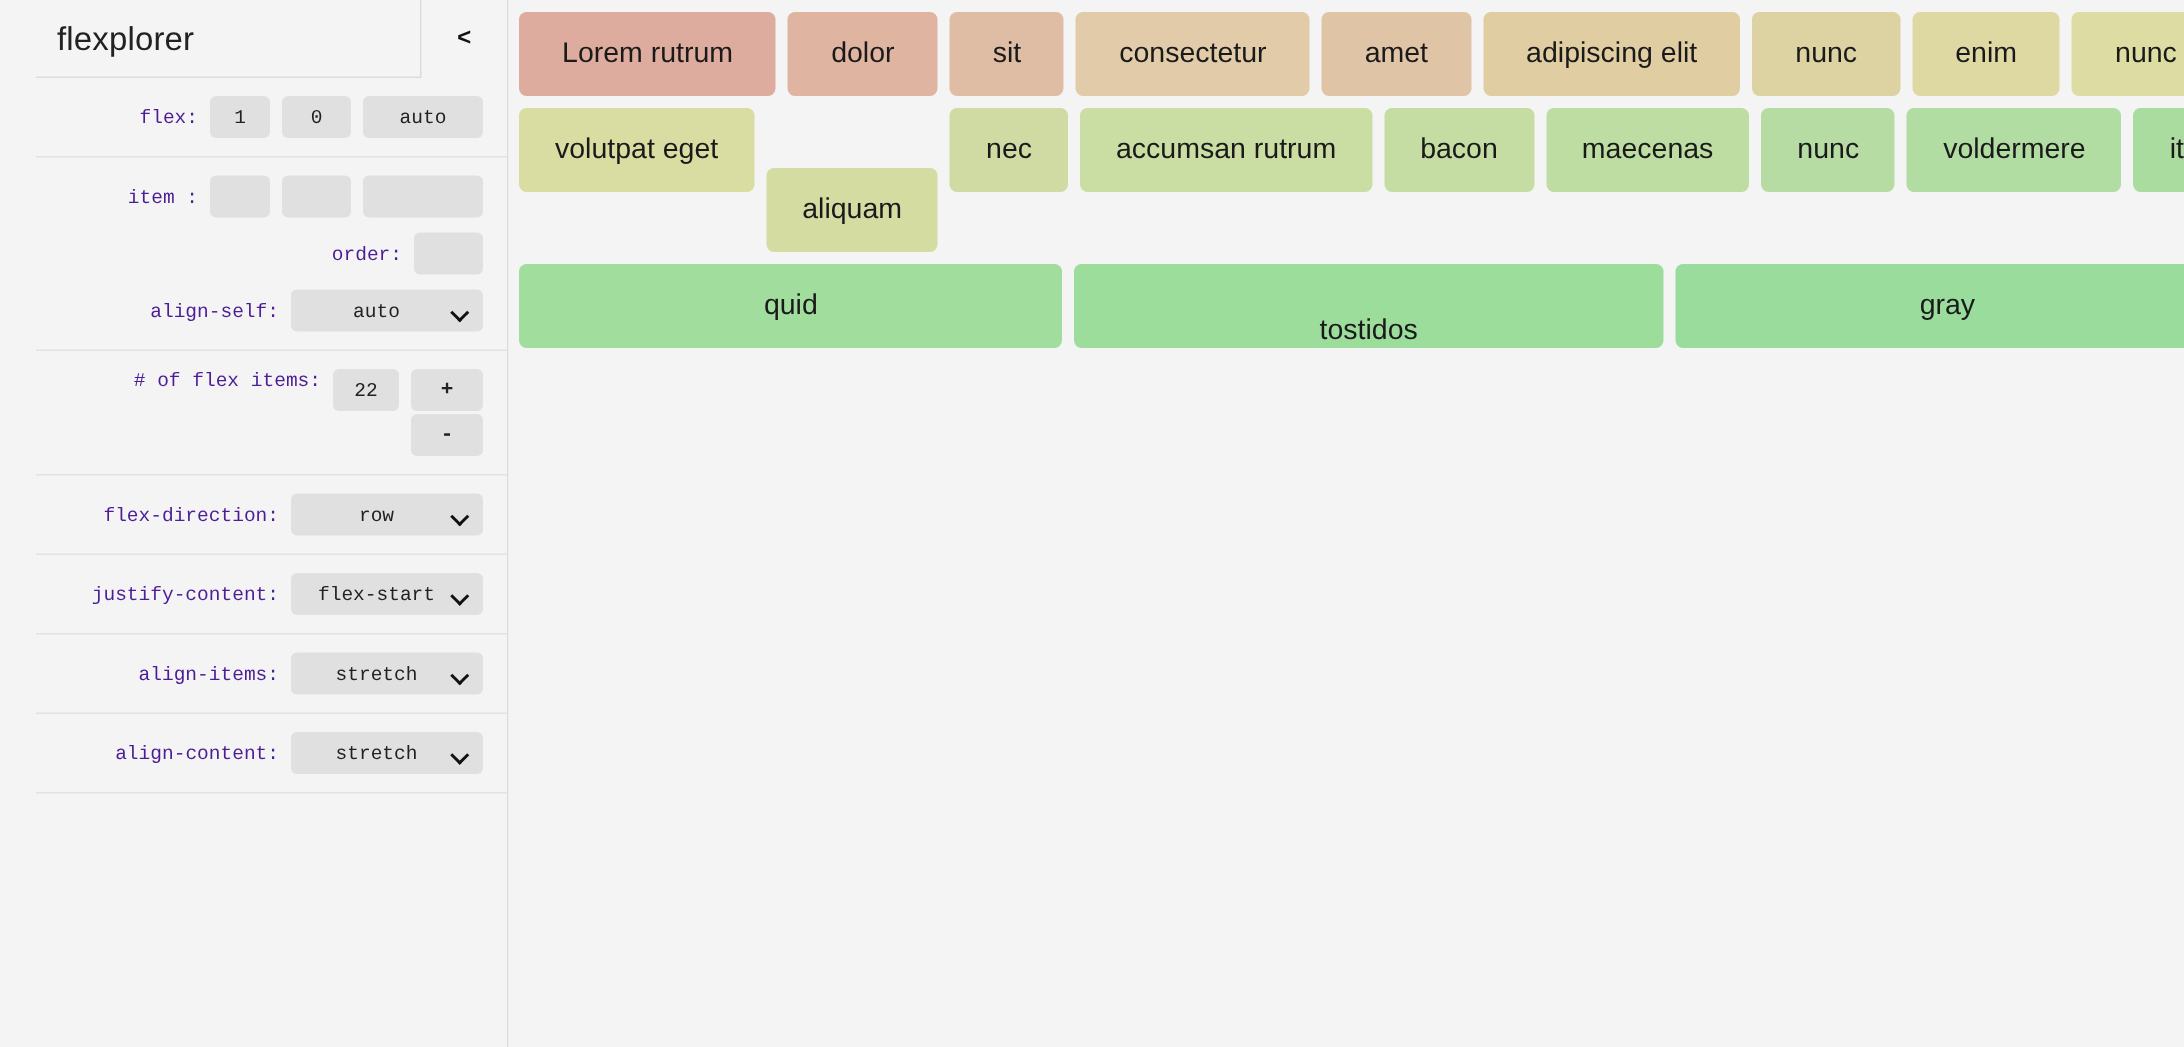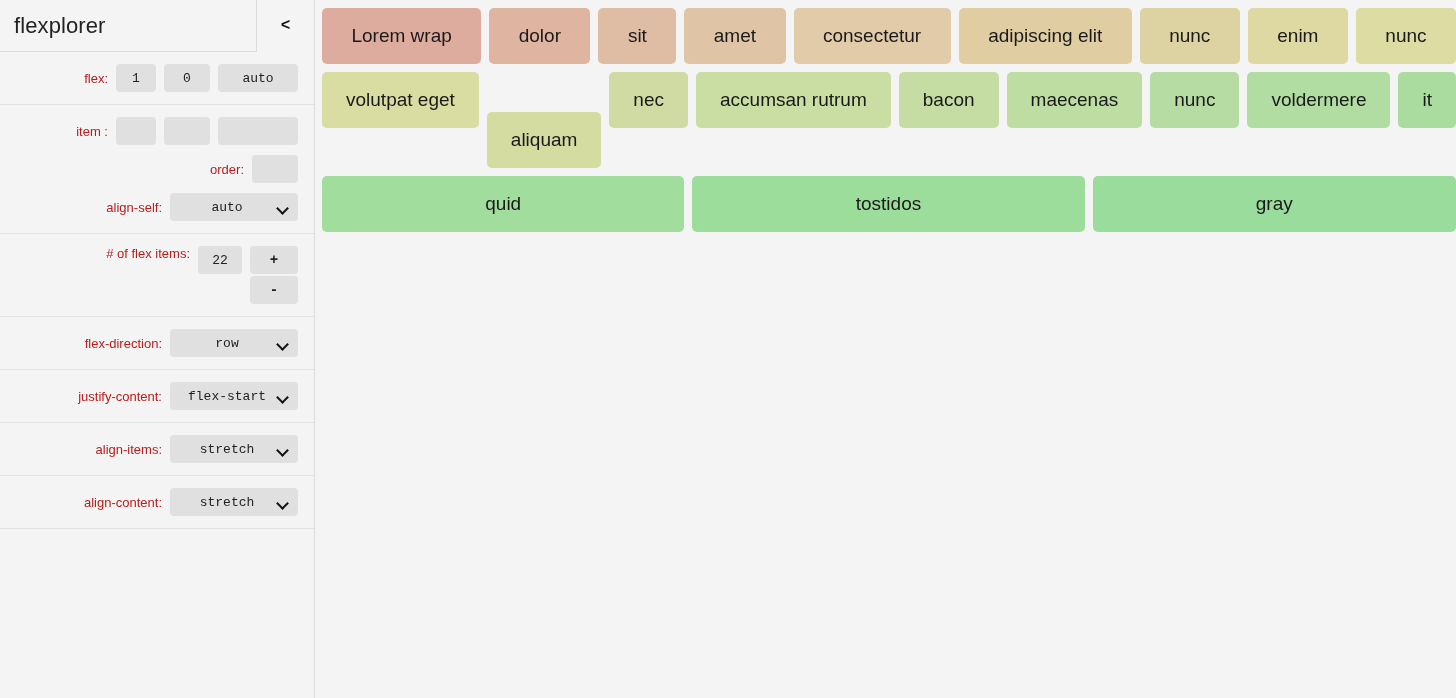--- a/index.html
+++ b/index.html
@@ -9,20 +9,21 @@
     width: 1456px; height: 698px;
     overflow: hidden;
     background: #f4f4f4;
     font-family: "Liberation Sans", sans-serif;
   }
   #app {
     display: flex;
     width: 1456px;
     height: 698px;
     background: #f4f4f4;
+    padding-left: 24px;
   }
 
   
   #sidebar {
     width: 315px;
     height: 698px;
     flex: 0 0 315px;
     background: #f4f4f4;
     border-right: 1px solid #dcdcdc;
     display: flex;
@@ -69,23 +70,23 @@
     gap: 10px;
   }
   .sb-row {
     display: flex;
     align-items: center;
     justify-content: flex-end;
     gap: 8px;
     min-height: 28px;
   }
   .sb-label {
-    font-family: Liberation Sans, sans-serif;
+    font-family: Liberation Mono, monospace;
     font-size: 13px;
-    color: #b91c1c;
+    color: #4c1d95;
     text-align: right;
     white-space: nowrap;
   }
 
   .ctl {
     background: #e0e0e0;
     border: none;
     border-radius: 4px;
     height: 28px;
     font-family: "Liberation Mono", monospace;
@@ -266,34 +267,34 @@
             <span class="sel-wrap"><select class="sel"><option>stretch</option></select></span>
           </div>
         </div>
       </div>
 
   </aside>
 
   <main id="main">
     <div id="flex-container" style="flex-flow: wrap; justify-content: flex-start; align-items: stretch;">
         <div class="flex-item" style="background: rgb(222, 172, 158);">
-          <span>Lorem wrap</span>
+          <span>Lorem rutrum</span>
         </div>
         <div class="flex-item" style="background: rgb(223, 180, 161);">
           <span>dolor</span>
         </div>
         <div class="flex-item" style="background: rgb(223, 189, 164);">
           <span>sit</span>
         </div>
+        <div class="flex-item" style="background: rgb(225, 203, 169);">
+          <span>consectetur</span>
+        </div>
         <div class="flex-item" style="background: rgb(224, 196, 166);">
           <span>amet</span>
         </div>
-        <div class="flex-item" style="background: rgb(225, 203, 169);">
-          <span>consectetur</span>
-        </div>
         <div class="flex-item" style="background: rgb(224, 205, 162);">
           <span>adipiscing elit</span>
         </div>
         <div class="flex-item" style="background: rgb(221, 210, 161);">
           <span>nunc</span>
         </div>
         <div class="flex-item" style="background: rgb(222, 217, 163);">
           <span>enim</span>
         </div>
         <div class="flex-item" style="background: rgb(220, 220, 163);">
@@ -322,21 +323,21 @@
         </div>
         <div class="flex-item" style="background: rgb(177, 220, 162);">
           <span>voldermere</span>
         </div>
         <div class="flex-item" style="background: rgb(171, 220, 159);">
           <span>it</span>
         </div>
         <div class="flex-item" style="background: rgb(161, 221, 157);">
           <span>quid</span>
         </div>
-        <div class="flex-item" style="background: rgb(157, 221, 156);">
+        <div class="flex-item" style="background: rgb(157, 221, 156); align-items: flex-end;">
           <span>tostidos</span>
         </div>
         <div class="flex-item" style="background: rgb(153, 220, 155);">
           <span>gray</span>
         </div>
       </div>
   </main>
 
 </div>
 

